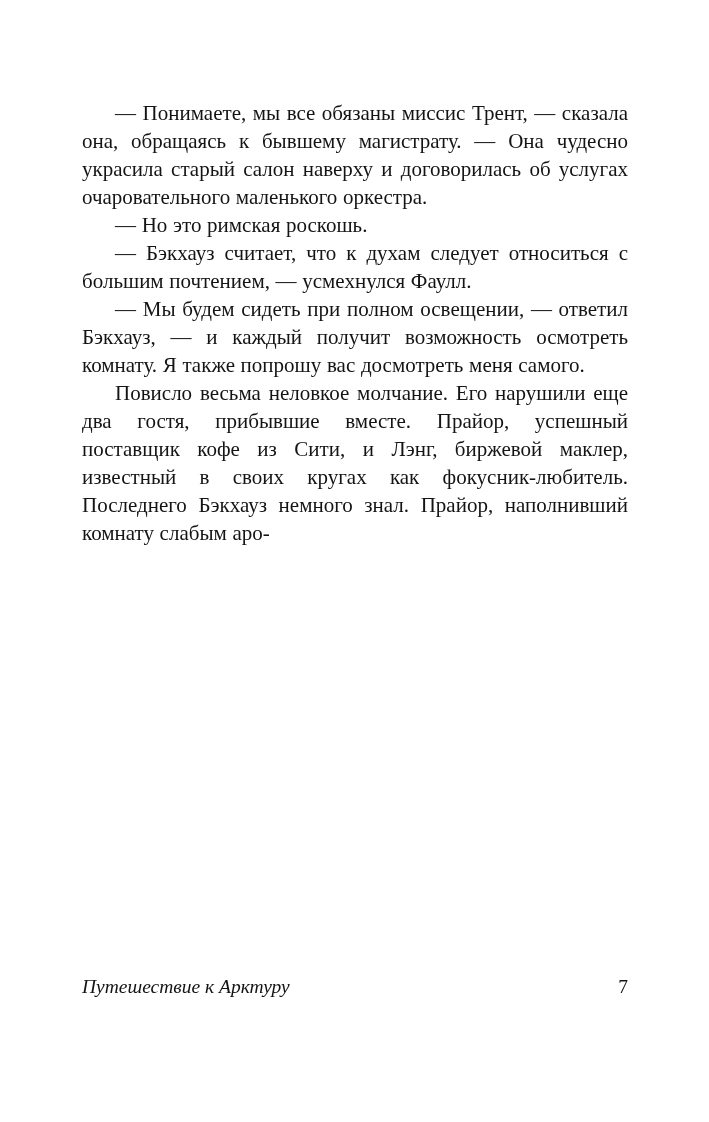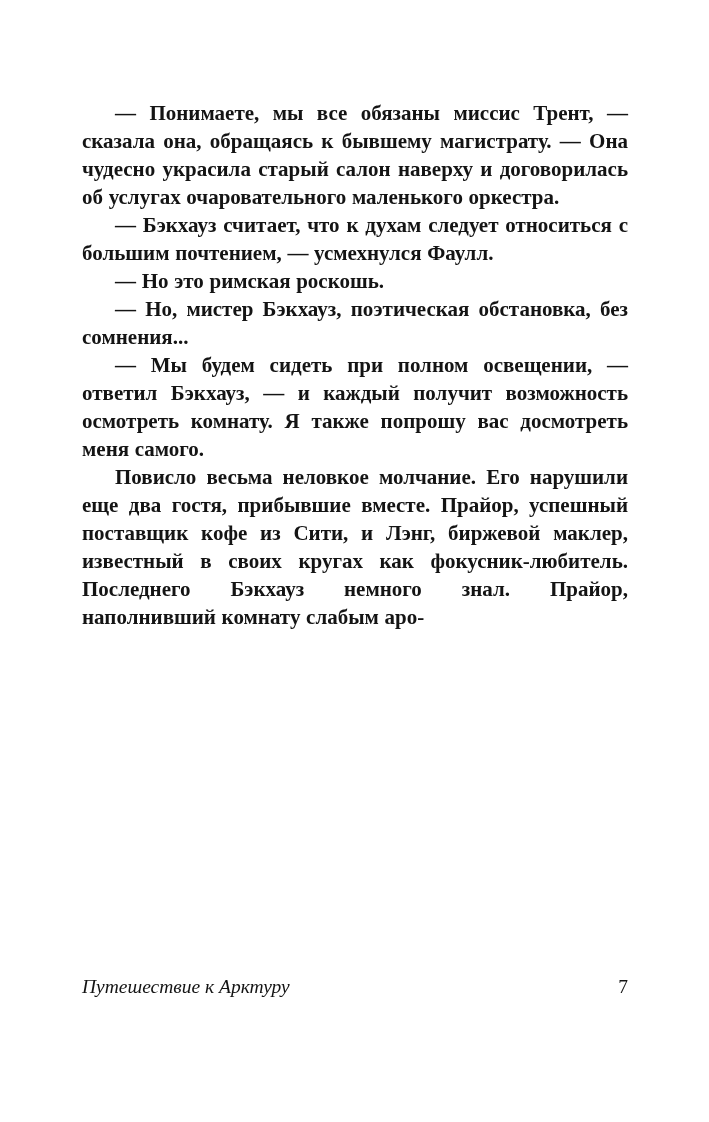--- a/index.html
+++ b/index.html
@@ -28,21 +28,20 @@
     width: 546px;
   }
   .text-block p {
     margin: 0;
     padding: 0;
     font-size: 21px;
     line-height: 28px;
     text-align: justify;
     text-indent: 33px;
     word-spacing: 0.02em;
-    font-weight: bold;
   }
   .footer {
     position: absolute;
     left: 82px;
     width: 546px;
     top: 975px;
     display: flex;
     justify-content: space-between;
     align-items: center;
     font-size: 19.5px;
@@ -55,23 +54,22 @@
     font-style: normal;
   }
 </style>
 </head>
 <body>
 
 <div class="page">
 
   <div class="text-block">
     <p>— Понимаете, мы все обязаны миссис Трент, — сказала она, обращаясь к бывшему магистрату. — Она чудесно украсила старый салон наверху и договорилась об услугах очаровательного маленького оркестра.</p>
+    <p>— Но это римская роскошь.</p>
     <p>— Бэкхауз считает, что к духам следует относиться с большим почтением, — усмехнулся Фаулл.</p>
-    <p>— Но это римская роскошь.</p>
-    <p>— Но, мистер Бэкхауз, поэтическая обстановка, без сомнения...</p>
     <p>— Мы будем сидеть при полном освещении, — ответил Бэкхауз, — и каждый получит возможность осмотреть комнату. Я также попрошу вас досмотреть меня самого.</p>
     <p>Повисло весьма неловкое молчание. Его нарушили еще два гостя, прибывшие вместе. Прайор, успешный поставщик кофе из Сити, и Лэнг, биржевой маклер, известный в своих кругах как фокусник-любитель. Последнего Бэкхауз немного знал. Прайор, наполнивший комнату слабым аро-</p>
   </div>
 
   <div class="footer">
     <span class="running-title">Путешествие к Арктуру</span>
     <span class="page-num">7</span>
   </div>
 
 </div>

